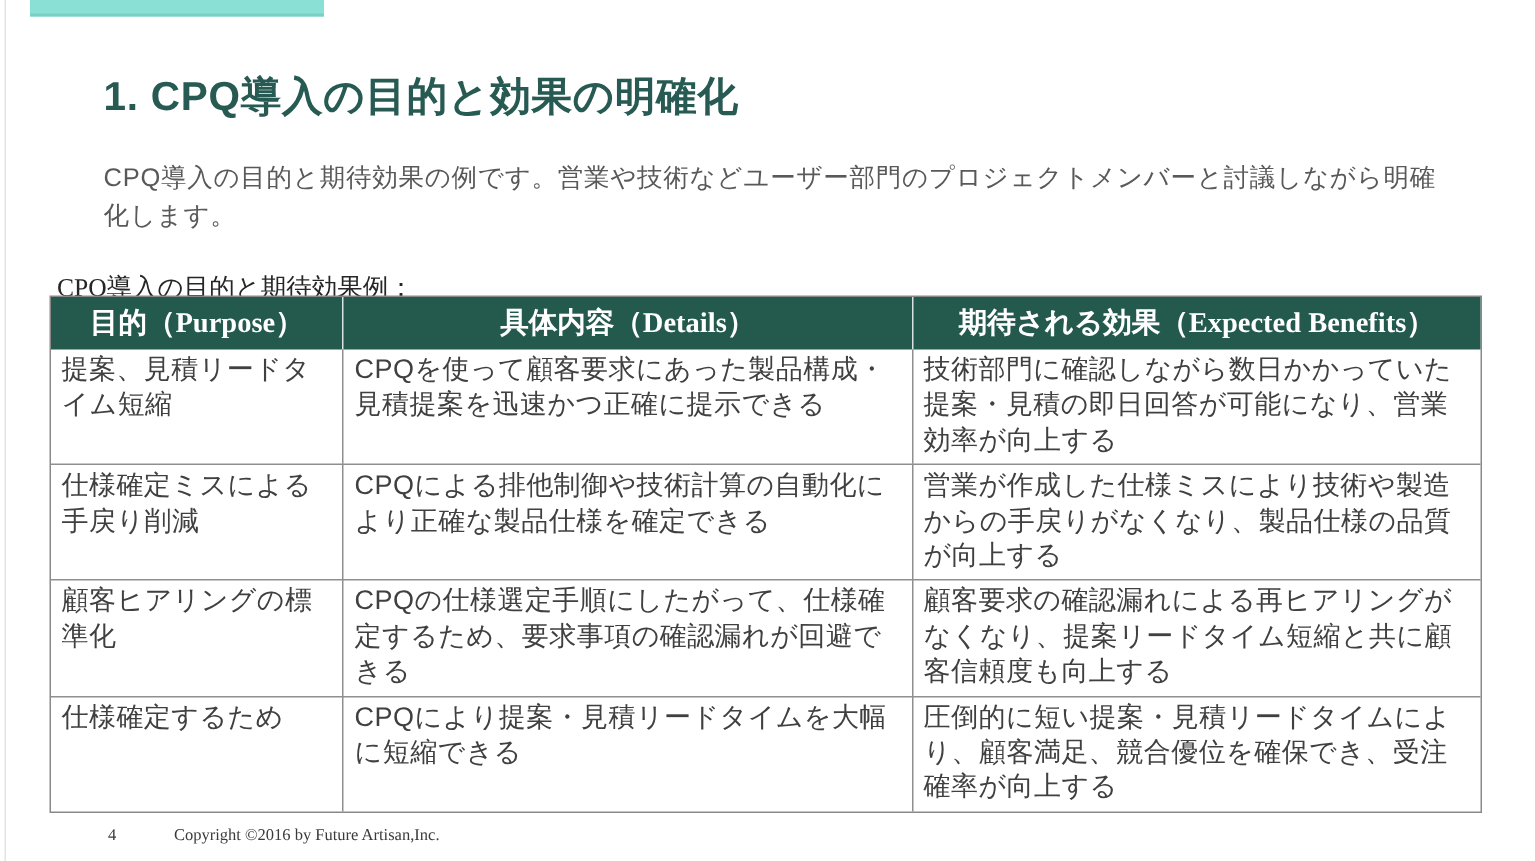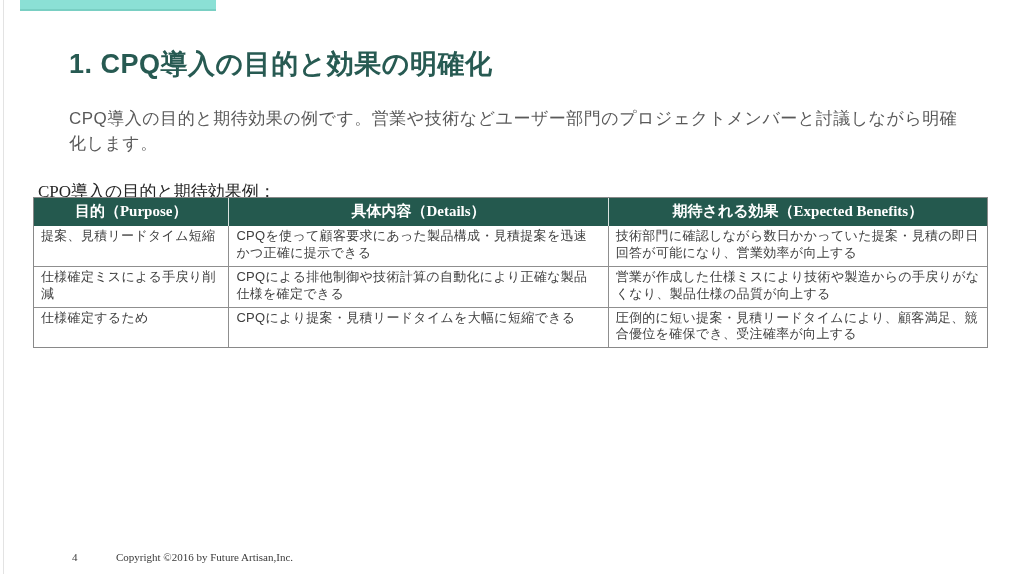--- a/index.html
+++ b/index.html
@@ -55,29 +55,29 @@
     width:100%;
     border-spacing:0;
     table-layout:fixed;
   }
   col.c1{width:20.4%;}
   col.c2{width:39.8%;}
   col.c3{width:39.8%;}
   th{
     background:var(--header-bg);
     color:var(--header-text);
-    font-size:15px;
+    font-size:19px;
     font-weight:bold;
     font-family:"Liberation Serif","DejaVu Serif",serif;
     padding:4px 4px 5px;
     text-align:center;
   }
   th + th{border-left:1px solid #D9E2E0;}
   td{
-    font-size:13px;
+    font-size:18px;
     line-height:1.3;
     color:var(--body-text);
     padding:2px 7px 4px;
     vertical-align:top;
     letter-spacing:0.3px;
   }
   td + td{border-left:1px solid var(--grid-line);}
   tbody tr + tr td{border-top:1px solid var(--grid-line);}
   .footer{
     position:absolute;left:0;top:551px;width:1023px;
@@ -119,20 +119,25 @@
         <td>提案、見積リードタイム短縮</td>
         <td>CPQを使って顧客要求にあった製品構成・見積提案を迅速かつ正確に提示できる</td>
         <td>技術部門に確認しながら数日かかっていた提案・見積の即日回答が可能になり、営業効率が向上する</td>
       </tr>
       <tr>
         <td>仕様確定ミスによる手戻り削減</td>
         <td>CPQによる排他制御や技術計算の自動化により正確な製品仕様を確定できる</td>
         <td>営業が作成した仕様ミスにより技術や製造からの手戻りがなくなり、製品仕様の品質が向上する</td>
       </tr>
       <tr>
+        <td>顧客ヒアリングの標準化</td>
+        <td>CPQの仕様選定手順にしたがって、仕様確定するため、要求事項の確認漏れが回避できる</td>
+        <td>顧客要求の確認漏れによる再ヒアリングがなくなり、提案リードタイム短縮と共に顧客信頼度も向上する</td>
+      </tr>
+      <tr>
         <td>仕様確定するため</td>
         <td>CPQにより提案・見積リードタイムを大幅に短縮できる</td>
         <td>圧倒的に短い提案・見積リードタイムにより、顧客満足、競合優位を確保でき、受注確率が向上する</td>
       </tr>
     </tbody>
   </table>
 </div>
 
 <div class="footer">
   <span class="page-number">4</span>

